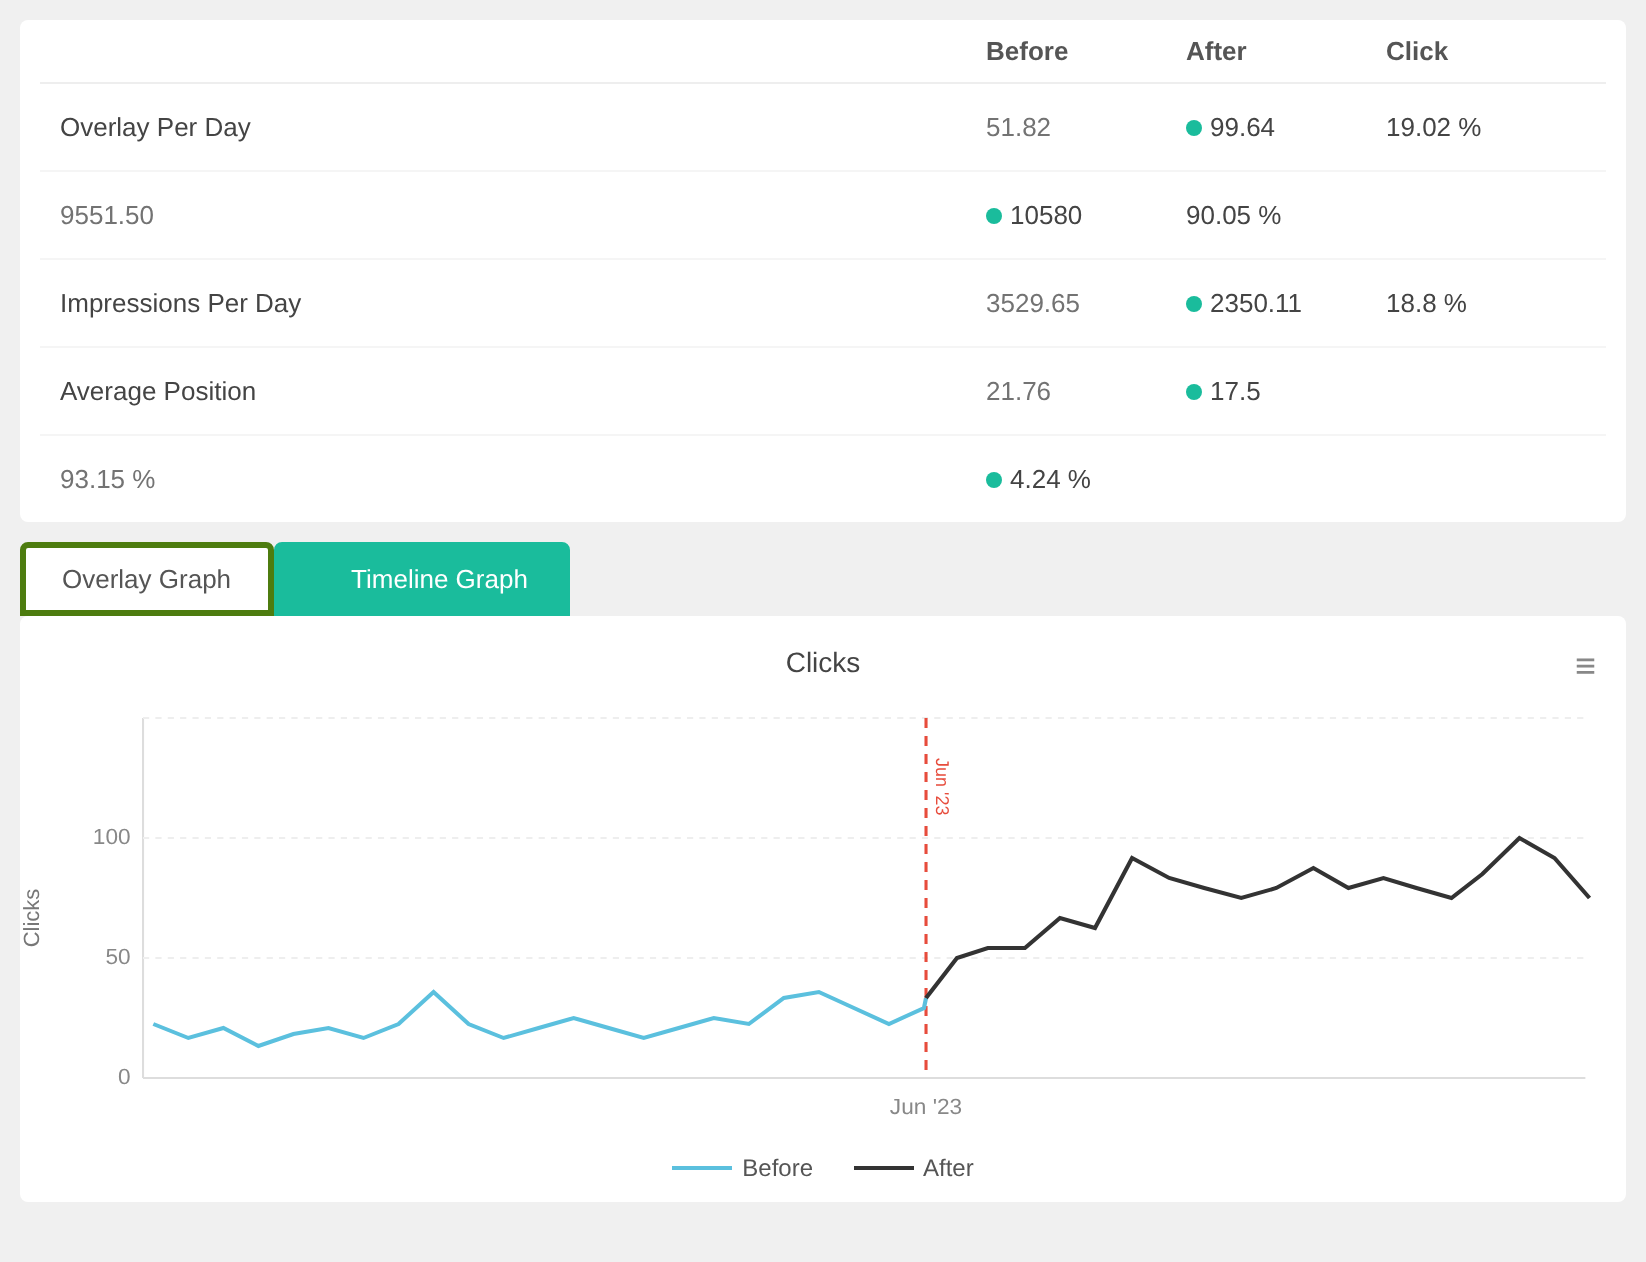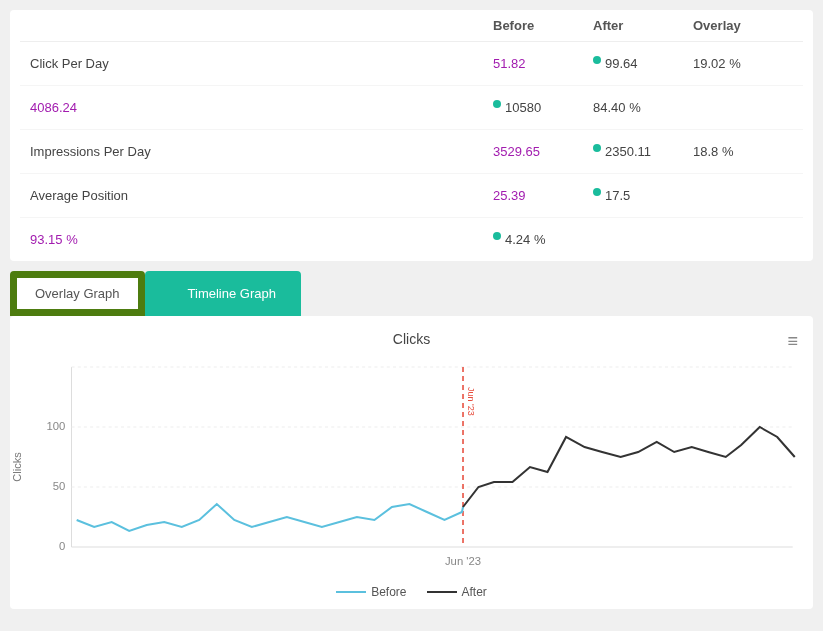--- a/index.html
+++ b/index.html
@@ -50,27 +50,28 @@
       border-radius: 50%;
       background: #999;
       color: #fff;
       font-size: 10px;
       text-align: center;
       line-height: 14px;
       margin-left: 4px;
       cursor: pointer;
     }
     .before-val {
-      color: #a21caf;
+      color: #737373;
       font-size: 13px;
     }
     .after-val {
       color: #444;
       font-size: 13px;
       display: flex;
+      align-items: center;
       gap: 4px;
     }
     .after-dot {
       width: 8px;
       height: 8px;
       border-radius: 50%;
       background: #1abc9c;
       flex-shrink: 0;
     }
     .change-val {
@@ -78,21 +79,21 @@
       font-size: 13px;
     }
     
     .tabs-row {
       display: flex;
       gap: 0;
       margin-bottom: 0;
     }
     .tab-btn {
       padding: 8px 18px;
-      border: 7px solid #4d7c0f;
+      border: 3px solid #4d7c0f;
       background: #fff;
       cursor: pointer;
       font-size: 13px;
       color: #555;
       border-radius: 4px 4px 0 0;
     }
     .tab-btn.active {
       background: #1abc9c;
       color: #fff;
       border-color: #1abc9c;
@@ -164,52 +165,52 @@
 </head>
 <body>
 
 <div class="container">
 
   <div class="stats-table">
     <div class="stats-header">
       <div></div>
       <div>Before</div>
       <div>After</div>
-      <div>Overlay</div>
-    </div>
-
-    <div class="stats-row">
-      <div class="metric-name">Click Per Day</div>
+      <div>Click</div>
+    </div>
+
+    <div class="stats-row">
+      <div class="metric-name">Overlay Per Day</div>
       <div class="before-val">51.82</div>
       <div class="after-val">
         <span class="after-dot"></span>99.64
       </div>
       <div class="change-val">19.02 %</div>
     </div>
 
     <div class="stats-row">
-      <div class="before-val">4086.24</div>
+      <div class="before-val">9551.50</div>
       <div class="after-val">
         <span class="after-dot"></span>10580
       </div>
-      <div class="change-val">84.40 %</div>
+      <div class="change-val">90.05 %</div>
     </div>
 
     <div class="stats-row">
       <div class="metric-name">Impressions Per Day</div>
       <div class="before-val">3529.65</div>
       <div class="after-val">
         <span class="after-dot"></span>2350.11
       </div>
       <div class="change-val">18.8 %</div>
     </div>
 
     <div class="stats-row">
       <div class="metric-name">Average Position</div>
-      <div class="before-val">25.39</div>
+      <div class="before-val">21.76</div>
       <div class="after-val">
         <span class="after-dot"></span>17.5
       </div>
       <div class="change-val"></div>
     </div>
 
     <div class="stats-row">
       <div class="before-val">93.15 %</div>
       <div class="after-val">
         <span class="after-dot"></span>4.24 %

